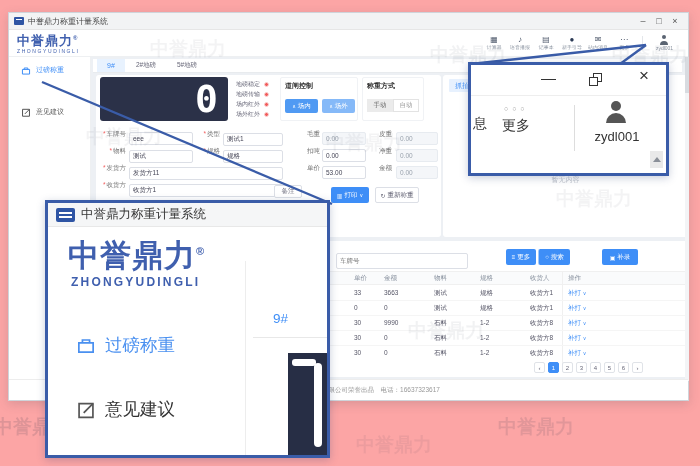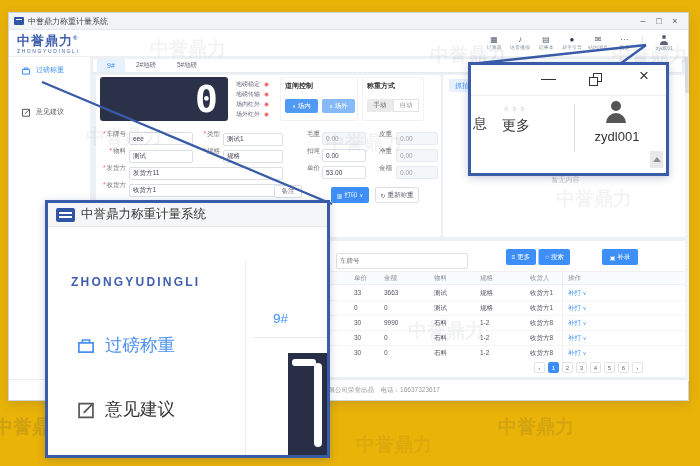--- a/index.html
+++ b/index.html
@@ -1,16 +1,16 @@
 <!DOCTYPE html>
 <html><head>
 <meta charset="utf-8">
 <style>
   *{margin:0;padding:0;box-sizing:border-box}
-  .page{position:relative;width:700px;height:466px;background:#eab308;overflow:hidden;
+  .page{position:relative;width:700px;height:466px;background:#fca5a5;overflow:hidden;
         font-family:"Liberation Sans","DejaVu Sans",sans-serif;color:#333}
   .abs{position:absolute}
   .flex{display:flex;align-items:center}
 
   
   .win{position:absolute;left:8px;top:12px;width:681px;height:389px;background:#fff;
        border:1px solid #cfd4da;box-shadow:0 3px 10px rgba(60,70,90,.18);z-index:1}
   .titlebar{position:absolute;left:0;top:0;right:0;height:17px;background:#f2f3f4;
             display:flex;align-items:center;padding:0 5px;border-bottom:1px solid #e6e6e6}
   .tb-appicon{width:10px;height:8px;background:#2f55a4;border-radius:1px;margin-right:4px;position:relative}
@@ -367,20 +367,23 @@
     <line x1="42" y1="82" x2="332" y2="204" stroke="#3a5ca8" stroke-width="2.4"></line>
     <line x1="646" y1="45" x2="471" y2="64" stroke="#3a5ca8" stroke-width="2.4"></line>
     <line x1="646" y1="45" x2="471" y2="173" stroke="#3a5ca8" stroke-width="2.4"></line>
   </svg>
 
   <div class="callout" style="left:45px;top:200px;width:285px;height:258px">
     <div class="cl-titlebar">
       <div class="cl-appicon"></div>
       <div style="font-size:12.5px;color:#333">中誉鼎力称重计量系统</div>
     </div>
+    <div class="abs" style="left:20px;top:32px;font-size:31px;font-weight:bold;color:#3f5fae;letter-spacing:1px">
+      <span>中誉鼎力</span><span style="font-size:11px;vertical-align:super">®</span>
+    </div>
     <div class="abs" style="left:23px;top:72px;font-size:12px;font-weight:bold;color:#3f5fae;letter-spacing:2.2px">ZHONGYUDINGLI</div>
     <div class="abs" style="left:197px;top:58px;width:1px;height:194px;background:#ededed"></div>
 
     <div class="cl-menu" style="left:28px;top:130px;color:#4a90f0">
       <svg width="20" height="18" viewBox="0 0 14 12" fill="none" stroke="currentColor" stroke-width="1.2">
           <path d="M2 4.5h10v6.5H2z"></path>
           <path d="M4.5 4.5v-2h5v2"></path>
         </svg>
       <span>过磅称重</span>
     </div>

